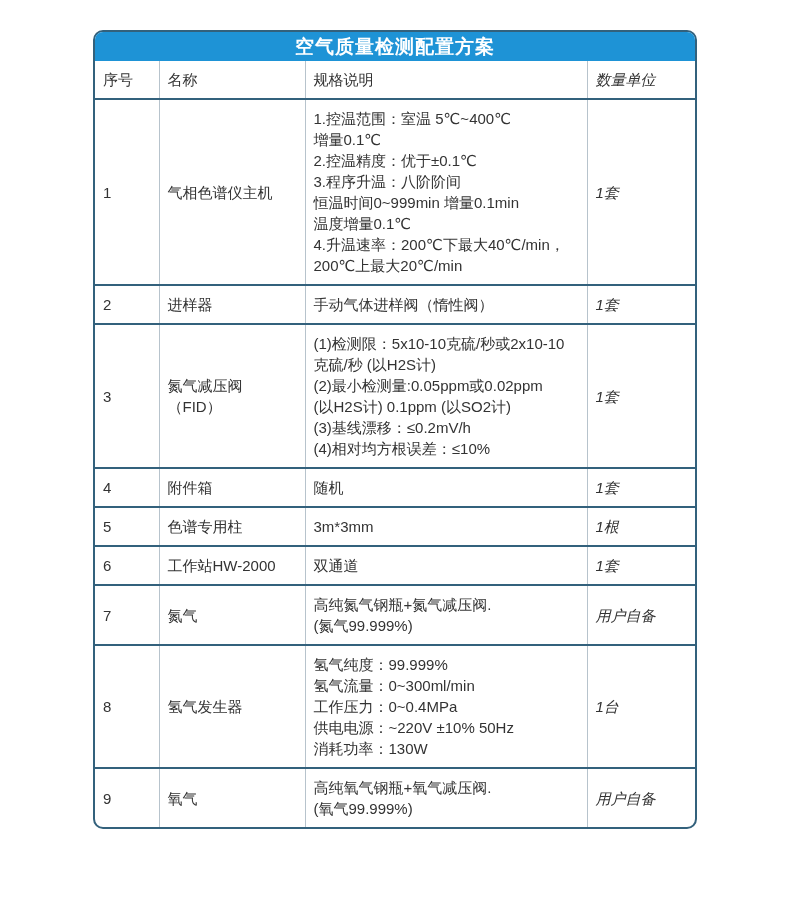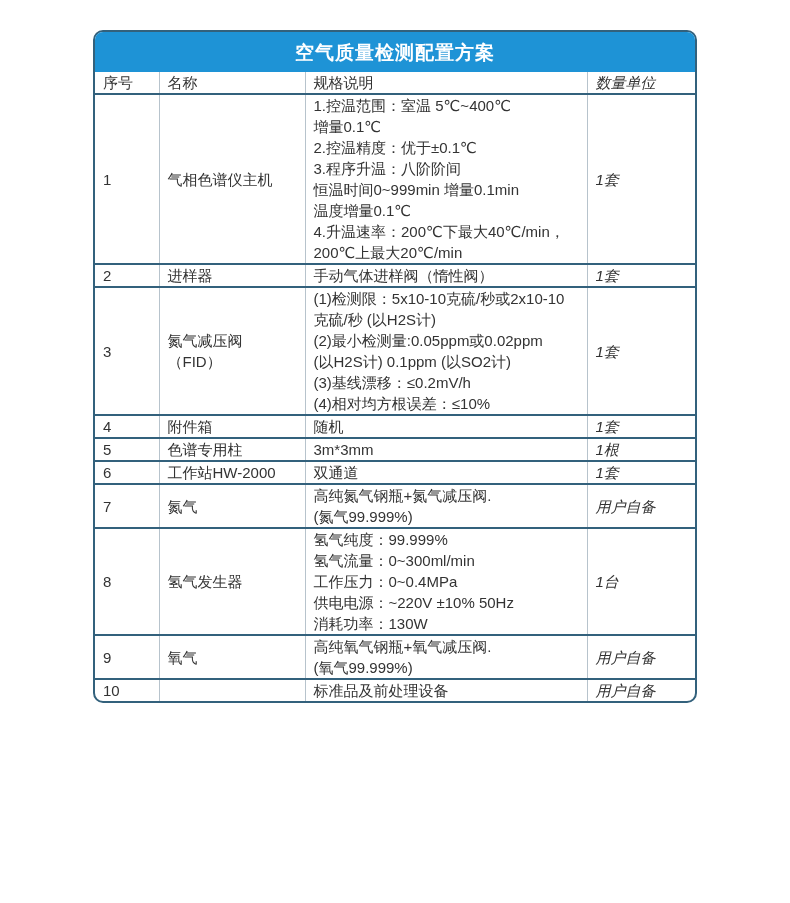--- a/index.html
+++ b/index.html
@@ -18,21 +18,21 @@
     position: absolute;
     left: 93px; top: 30px;
     width: 604px;
     box-sizing: border-box;
     border: 2px solid #33617c;
     border-radius: 10px;
     overflow: hidden;
     background: #ffffff;
   }
   .title-bar {
-    height: 40px;
+    height: 29px;
     background: #1e93d6;
     display: flex;
     align-items: center;
     justify-content: center;
   }
   .title-bar .title {
     color: #ffffff;
     font-size: 19px;
     font-weight: bold;
     letter-spacing: 1px;
@@ -43,21 +43,21 @@
     border-collapse: collapse;
     table-layout: fixed;
     font-size: 15px;
   }
   table.spec-table col.c-no   { width: 64px; }
   table.spec-table col.c-name { width: 146px; }
   table.spec-table col.c-spec { width: 282px; }
   table.spec-table col.c-qty  { width: 108px; }
   table.spec-table th, table.spec-table td {
     border-top: 2px solid #33617c;
-    padding: 0 8px;
+    padding: 8px 8px;
     line-height: 21px;
     vertical-align: middle;
     font-weight: normal;
     text-align: left;
     color: #333333;
     overflow: hidden;
   }
   table.spec-table thead th { border-top: none; }
   table.spec-table th + th, table.spec-table td + td {
     border-left: 1px solid #b7c3cc;
@@ -158,23 +158,17 @@
 消耗功率：130W</td>
           <td class="qty-cell">1台</td>
         </tr>
         <tr>
           <td class="no-cell">9</td>
           <td class="name-cell">氧气</td>
           <td class="spec-cell">高纯氧气钢瓶+氧气减压阀.
 (氧气99.999%)</td>
           <td class="qty-cell">用户自备</td>
         </tr>
-        <tr>
-          <td class="no-cell">10</td>
-          <td class="name-cell"></td>
-          <td class="spec-cell">标准品及前处理设备</td>
-          <td class="qty-cell">用户自备</td>
-        </tr>
       </tbody>
     </table>
 
   </div>
 </div>
 
 </body></html>

